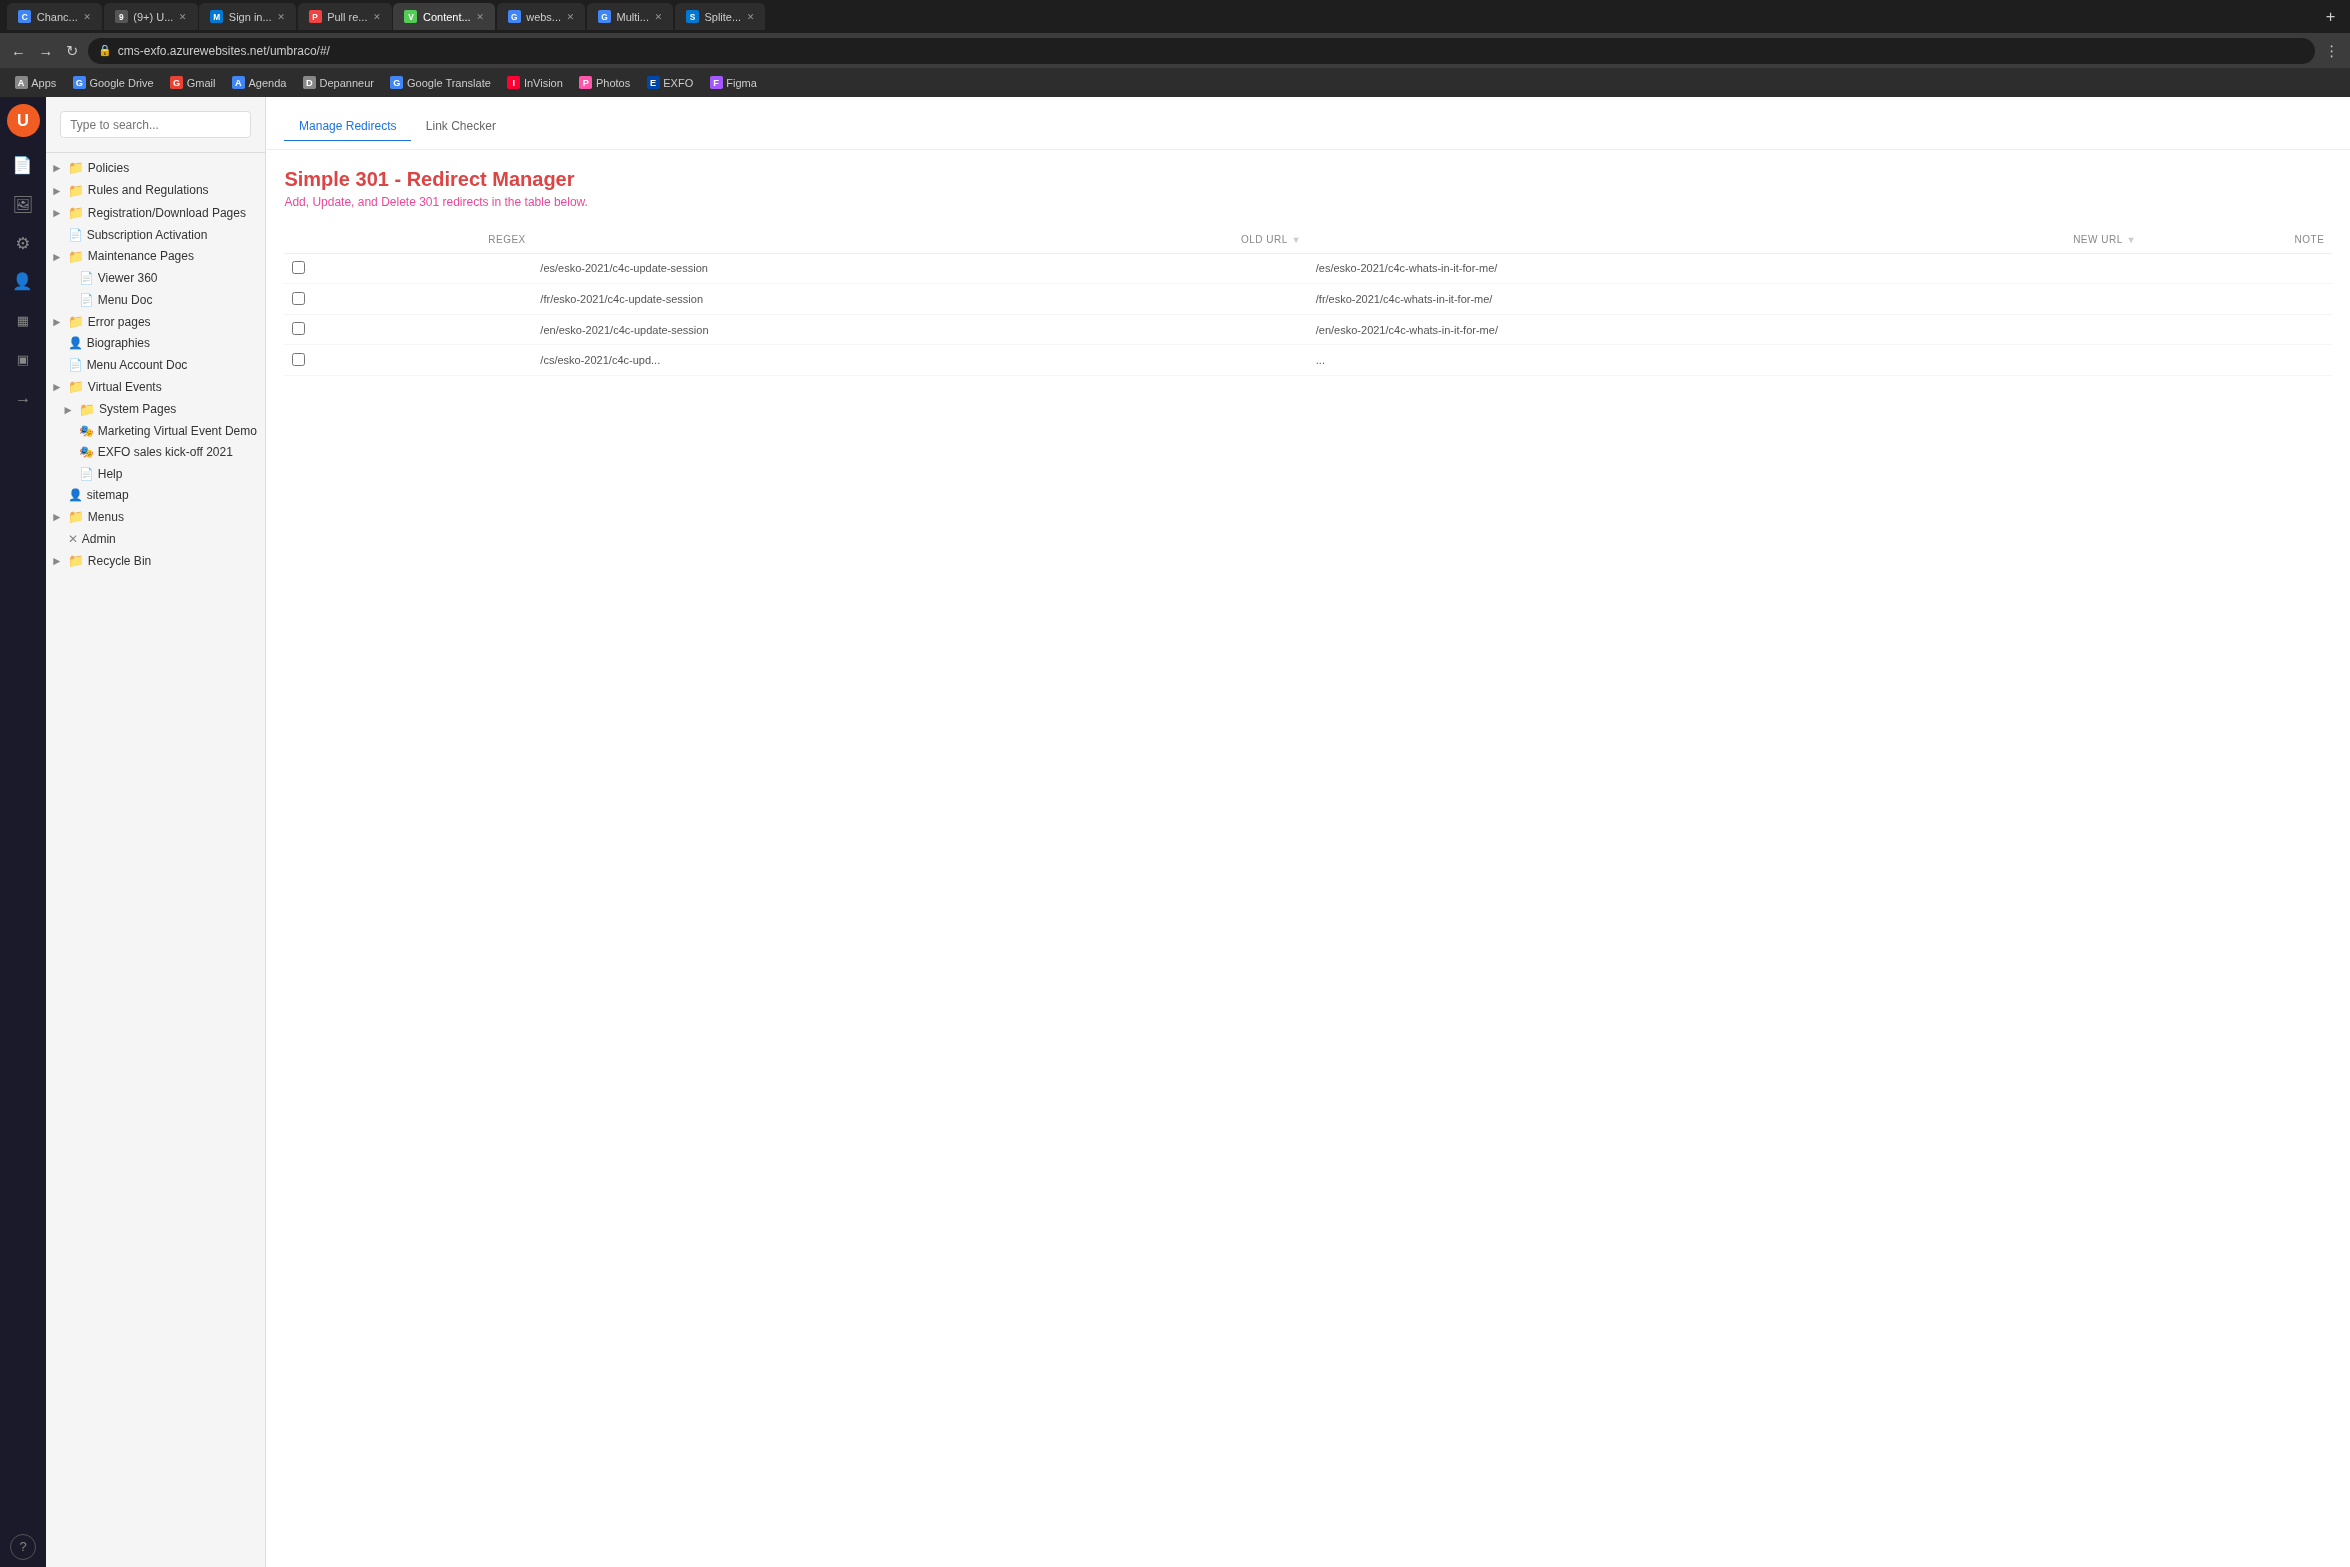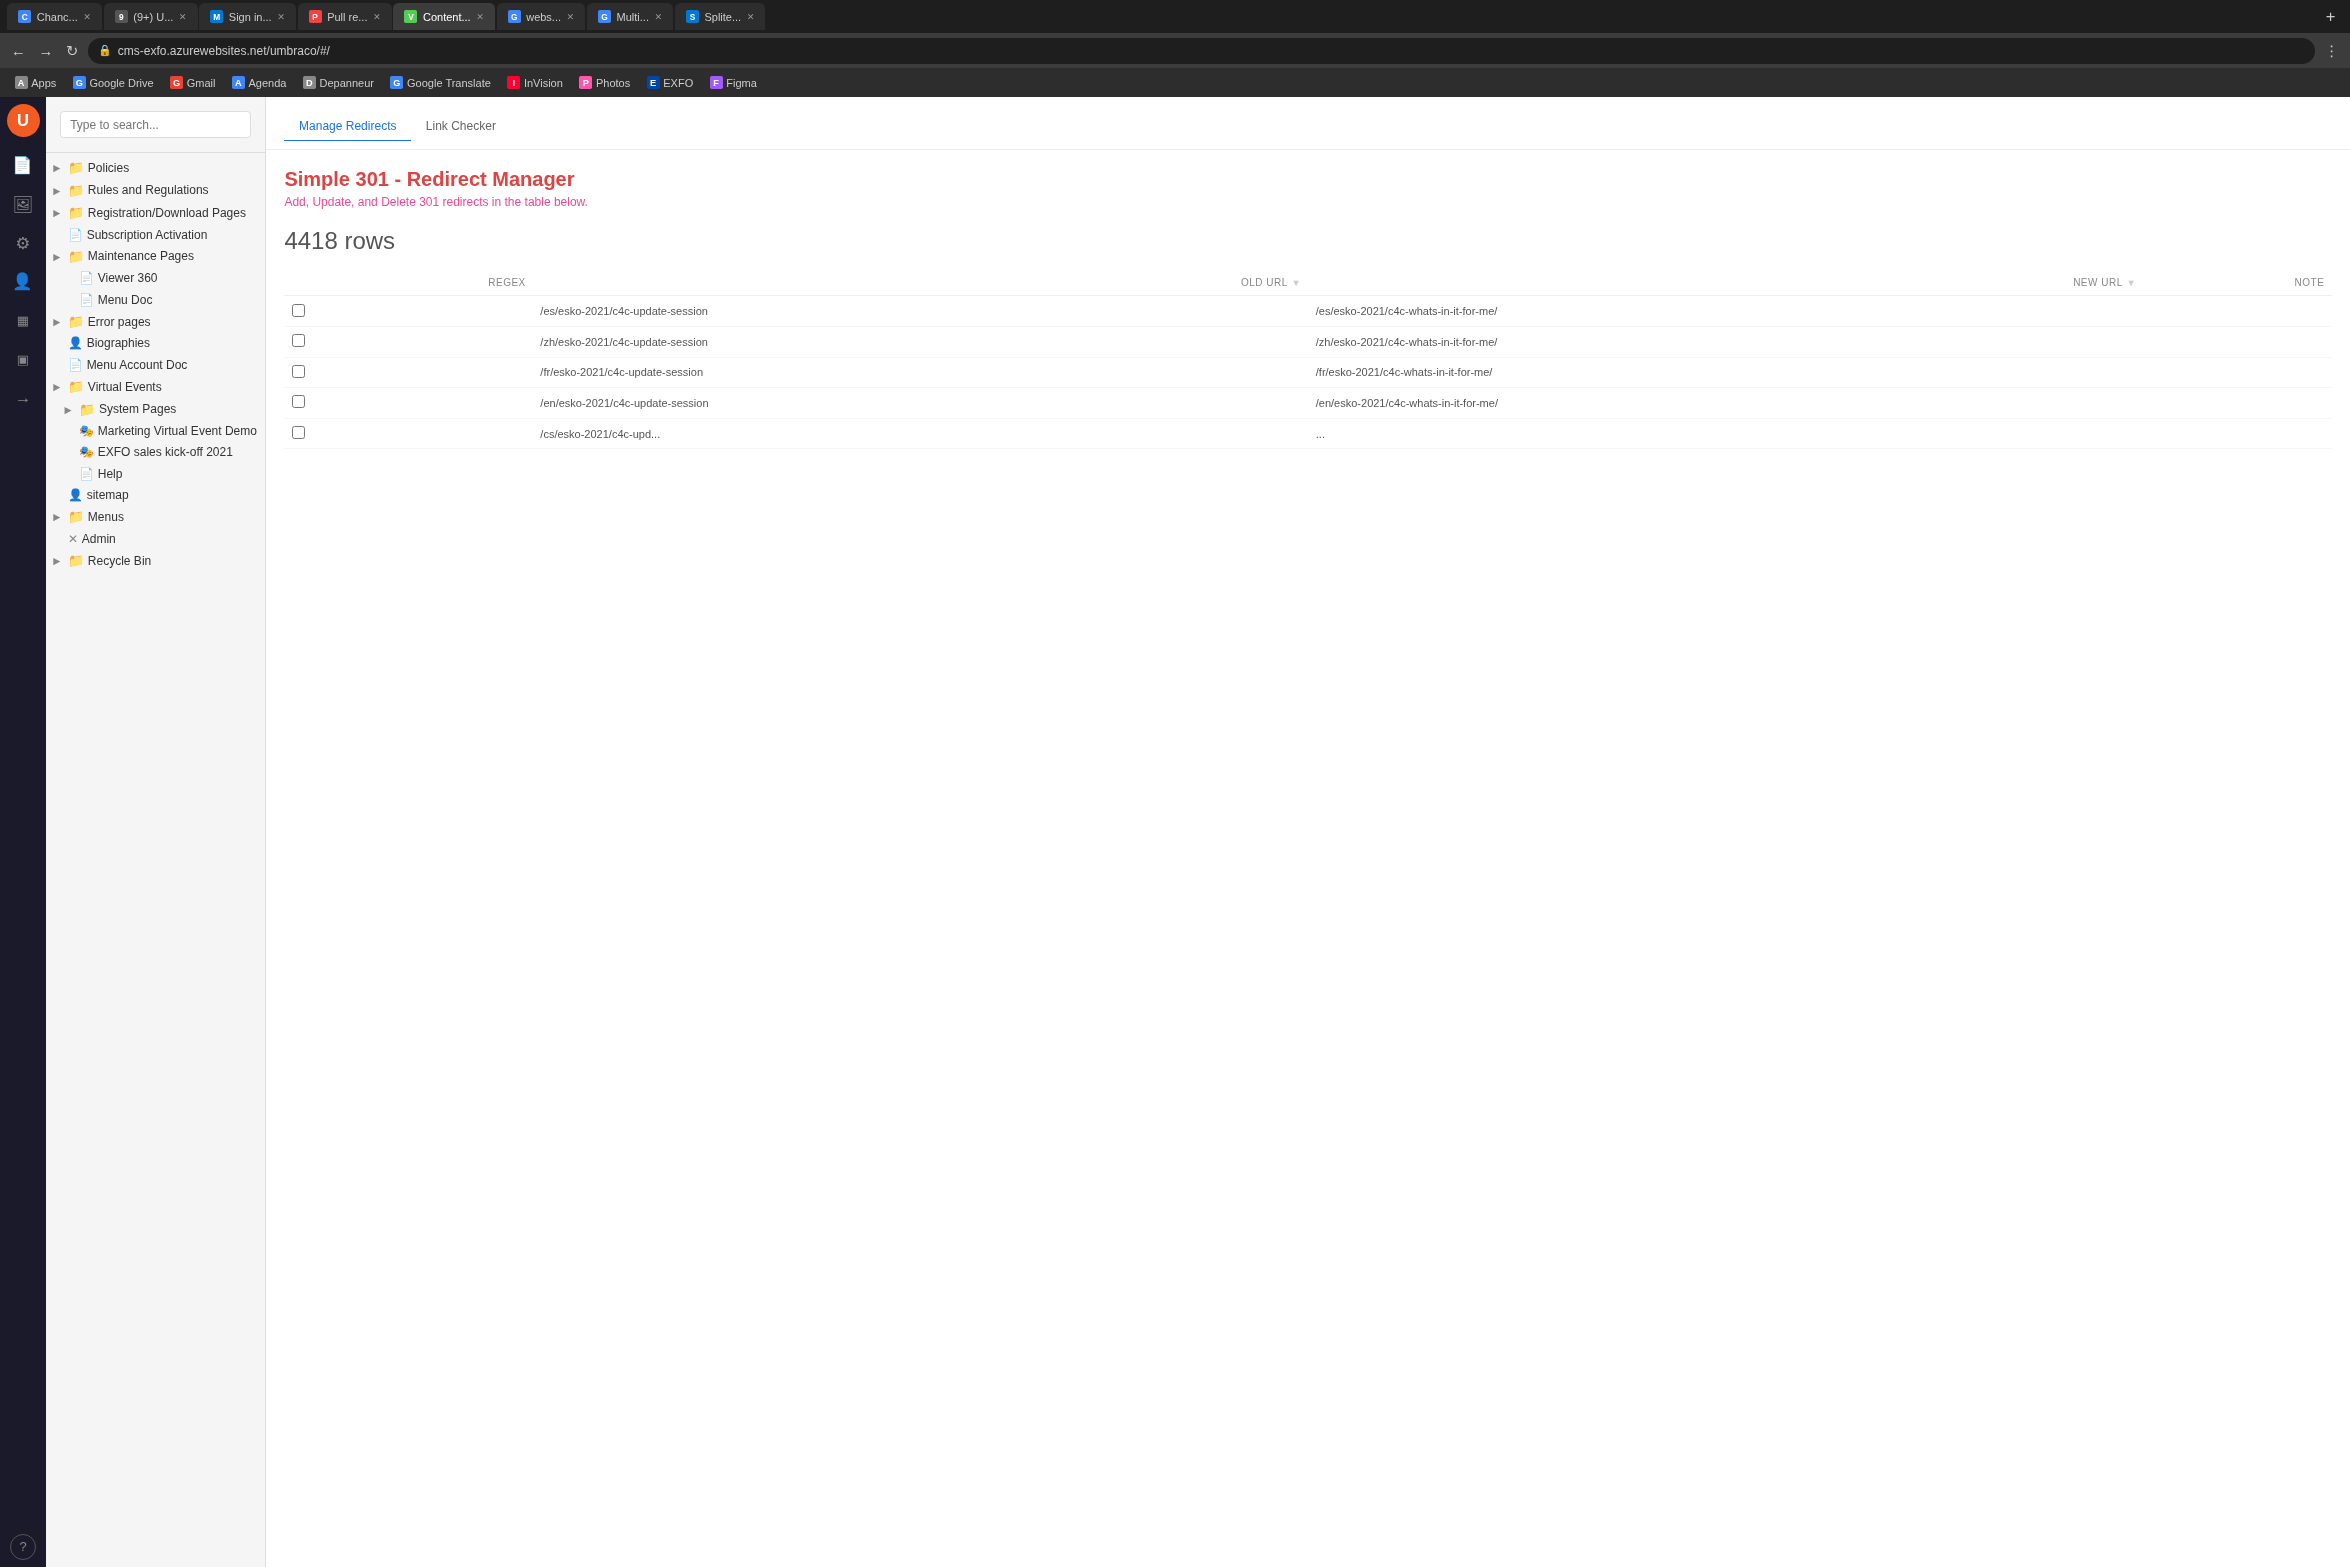--- a/index.html
+++ b/index.html
@@ -544,21 +544,20 @@
   <div class="main-content">
     <div class="content-header">
       <div class="content-tabs">
         <div class="content-tab active">Manage Redirects</div>
         <div class="content-tab">Link Checker</div>
       </div>
     </div>
     <div class="content-body">
       <div class="redirect-title">Simple 301 - Redirect Manager</div>
       <div class="redirect-subtitle">Add, Update, and Delete 301 redirects in the table below.</div>
-      <div class="rows-count">4418 rows</div>
 
       <table class="redirect-table">
         <thead>
           <tr>
             <th class="checkbox-col"></th>
             <th>
               <span class="col-sort">REGEX</span>
             </th>
             <th style="cursor:pointer;">
               <span class="col-sort">
@@ -585,47 +584,38 @@
     <td></td>
     <td class="url-cell">/es/esko-2021/c4c-update-session</td>
     <td class="url-cell-gray">/es/esko-2021/c4c-whats-in-it-for-me/</td>
     <td></td>
   </tr>
             <tr>
     <td class="checkbox-col">
       <input type="checkbox" class="redirect-checkbox" style="">
     </td>
     <td></td>
-    <td class="url-cell">/zh/esko-2021/c4c-update-session</td>
-    <td class="url-cell-gray">/zh/esko-2021/c4c-whats-in-it-for-me/</td>
+    <td class="url-cell">/fr/esko-2021/c4c-update-session</td>
+    <td class="url-cell-gray">/fr/esko-2021/c4c-whats-in-it-for-me/</td>
     <td></td>
   </tr>
             <tr>
     <td class="checkbox-col">
       <input type="checkbox" class="redirect-checkbox" style="">
     </td>
     <td></td>
-    <td class="url-cell">/fr/esko-2021/c4c-update-session</td>
-    <td class="url-cell-gray">/fr/esko-2021/c4c-whats-in-it-for-me/</td>
+    <td class="url-cell">/en/esko-2021/c4c-update-session</td>
+    <td class="url-cell-gray">/en/esko-2021/c4c-whats-in-it-for-me/</td>
     <td></td>
   </tr>
             <tr>
     <td class="checkbox-col">
       <input type="checkbox" class="redirect-checkbox" style="">
     </td>
     <td></td>
-    <td class="url-cell">/en/esko-2021/c4c-update-session</td>
-    <td class="url-cell-gray">/en/esko-2021/c4c-whats-in-it-for-me/</td>
-    <td></td>
-  </tr>
-            <tr>
-    <td class="checkbox-col">
-      <input type="checkbox" class="redirect-checkbox" style="">
-    </td>
-    <td></td>
     <td class="url-cell">/cs/esko-2021/c4c-upd...</td>
     <td class="url-cell-gray">...</td>
     <td></td>
   </tr>
           </tbody>
       </table>
     </div>
   </div>
 
 </div>

